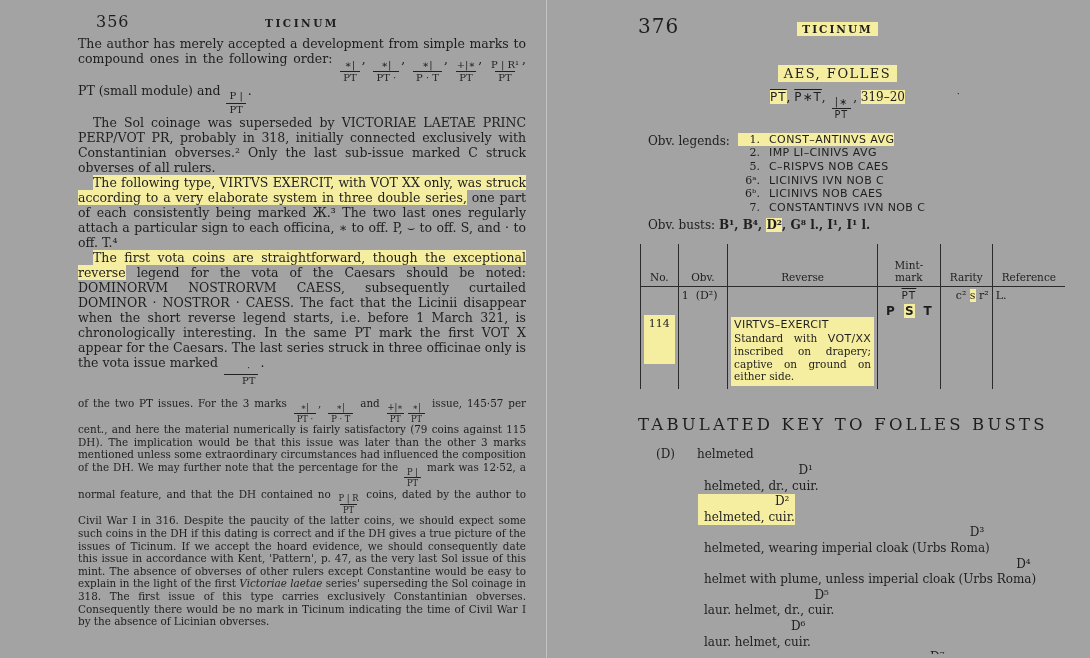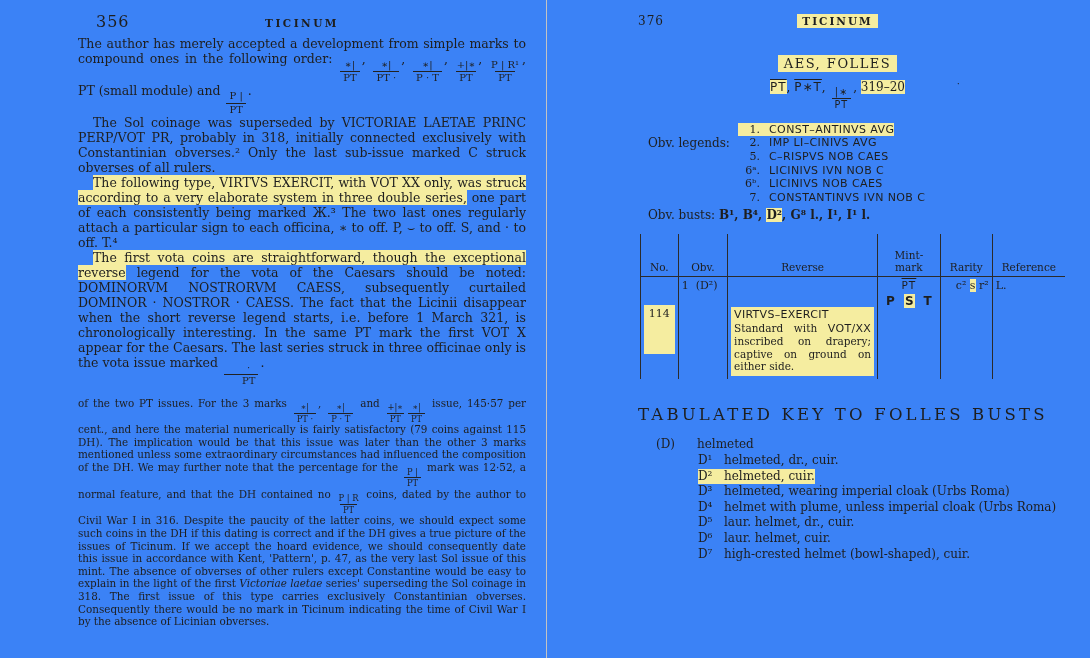--- a/index.html
+++ b/index.html
@@ -2,21 +2,21 @@
 <html><head>
 <meta charset="utf-8">
 <style>
   html,body{margin:0;padding:0;}
   body{
     width:1090px;height:658px;overflow:hidden;
     background:#ffffff;color:#1e1e1e;
     font-family:"DejaVu Serif","DejaVu Sans",serif;
     position:relative;
   }
-  .scan{position:absolute;inset:0;background:#3b82f6;}
+  .scan{position:absolute;inset:0;background:#a3a3a3;}
   .gutter{position:absolute;left:546px;top:0;bottom:0;width:1px;background:#c3c3c3;}
 
   
   .hl{background:#f5eda0;}
   .ol{text-decoration:overline;}
   .sans{font-family:"DejaVu Sans","Liberation Sans",sans-serif;}
   .it{font-style:italic;}
   .b{font-weight:bold;}
   .frac{
     display:inline-flex;flex-direction:column;align-items:center;
@@ -31,29 +31,29 @@
   .pagenum{font-size:16px;letter-spacing:1px;}
   .pagenum.lp{padding-left:18px;}
   .runhead{font-size:10.5px;font-weight:bold;letter-spacing:2.5px;text-align:center;}
   .page-left p{margin:0;font-size:12.5px;line-height:15px;text-align:justify;}
   .page-left p.indent{text-indent:15px;}
   .smalltext{margin-top:10px;font-size:10.4px;line-height:12.6px;text-align:justify;}
 
   
   .page-right{position:absolute;left:610px;top:14px;width:455px;overflow:hidden;max-height:640px;}
   .rp-header{display:grid;grid-template-columns:1fr auto 1fr;align-items:baseline;}
-  .pagenum.rp{padding-left:28px;font-size:12px;}
+  .pagenum.rp{padding-left:28px;font-size:20px;}
   .rp-header .runhead{letter-spacing:2px;padding:1px 5px;}
   .aes-heading{text-align:center;margin-top:28px;font-size:13px;letter-spacing:1.5px;}
   .aes-heading span{padding:1px 6px;}
   .marks-line{margin-top:9px;text-align:center;font-size:12px;position:relative;}
   .marks-line .sans{letter-spacing:1px;}
   .marks-note{position:absolute;right:105px;top:-2px;font-size:10px;}
   .legends-block{margin-top:13px;position:relative;}
-  .legends-label{position:absolute;left:38px;top:13px;font-size:12px;}
+  .legends-label{position:absolute;left:38px;top:1px;font-size:12px;}
   .legend-rows{margin-left:128px;}
   .legend-row{display:flex;align-items:baseline;width:fit-content;line-height:13.6px;}
   .legend-num{width:22px;text-align:right;font-size:11px;flex:0 0 auto;}
   .legend-text{margin-left:9px;font-family:"DejaVu Sans","Liberation Sans",sans-serif;font-size:11px;letter-spacing:0.4px;white-space:pre;}
   .busts-line{margin-top:4px;margin-left:38px;font-size:12px;}
 
   table.ric{border-collapse:collapse;margin:12px 0 0 30px;table-layout:fixed;}
   table.ric th{
     font-weight:normal;font-size:10.5px;text-align:center;vertical-align:bottom;
     border-left:1.3px solid #2b2b2b;border-bottom:1.4px solid #2b2b2b;
@@ -76,21 +76,21 @@
   .mint-letters{display:flex;justify-content:center;font-family:"DejaVu Sans","Liberation Sans",sans-serif;font-size:12px;font-weight:bold;}
   .mint-letters span{margin:0 4px;padding:0 1px;}
   td.cell-rar{padding-top:30px;white-space:nowrap;font-size:10.5px;text-align:right;}
   td.cell-ref{padding-top:30px;padding-left:6px;font-size:11px;}
 
   .key-heading{margin:26px 0 0 28px;font-size:16.5px;letter-spacing:3.2px;}
   .key-block{margin-top:13px;font-size:12px;line-height:15.6px;}
   .key-group{margin-left:46px;display:flex;}
   .key-group-label{margin-left:22px;}
   .key-items{margin-left:88px;}
-  .key-item{display:flex;width:fit-content;align-items:flex-end;}
+  .key-item{display:flex;width:fit-content;align-items:flex-end;flex-direction:column;}
   .key-item .code{width:20px;flex:0 0 auto;}
   .key-item .ktext{margin-left:6px;}
 </style>
 </head>
 <body>
 
 <div class="scan">
   <div class="gutter"></div>
 
   <div class="page-left">

